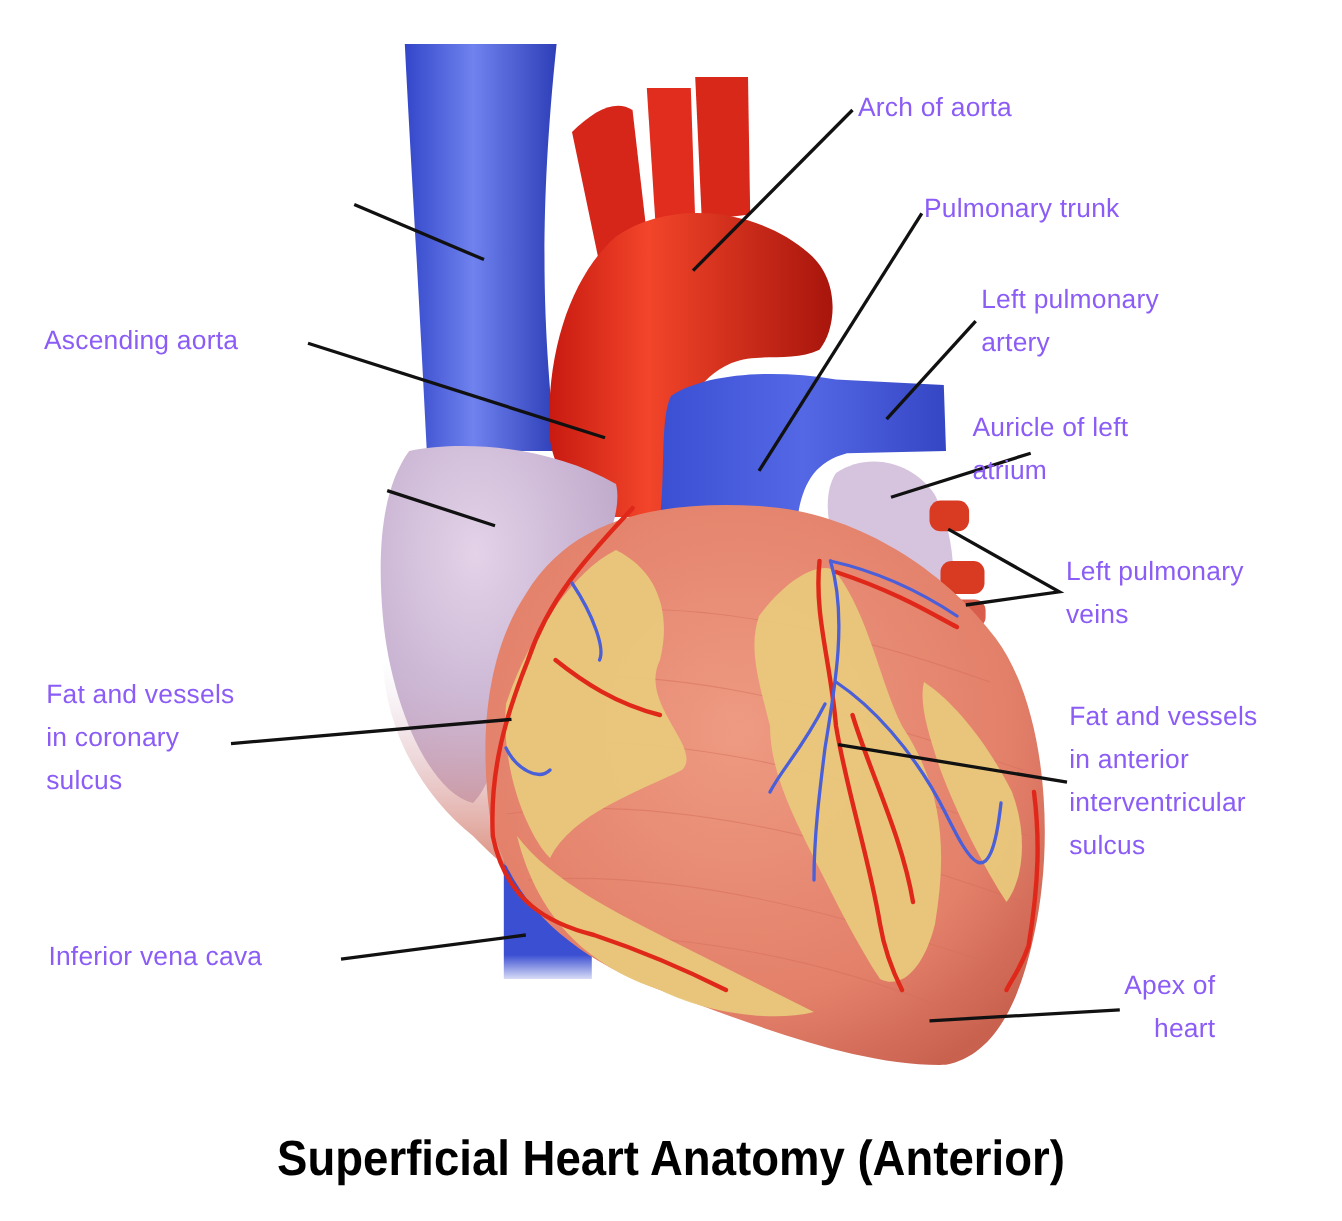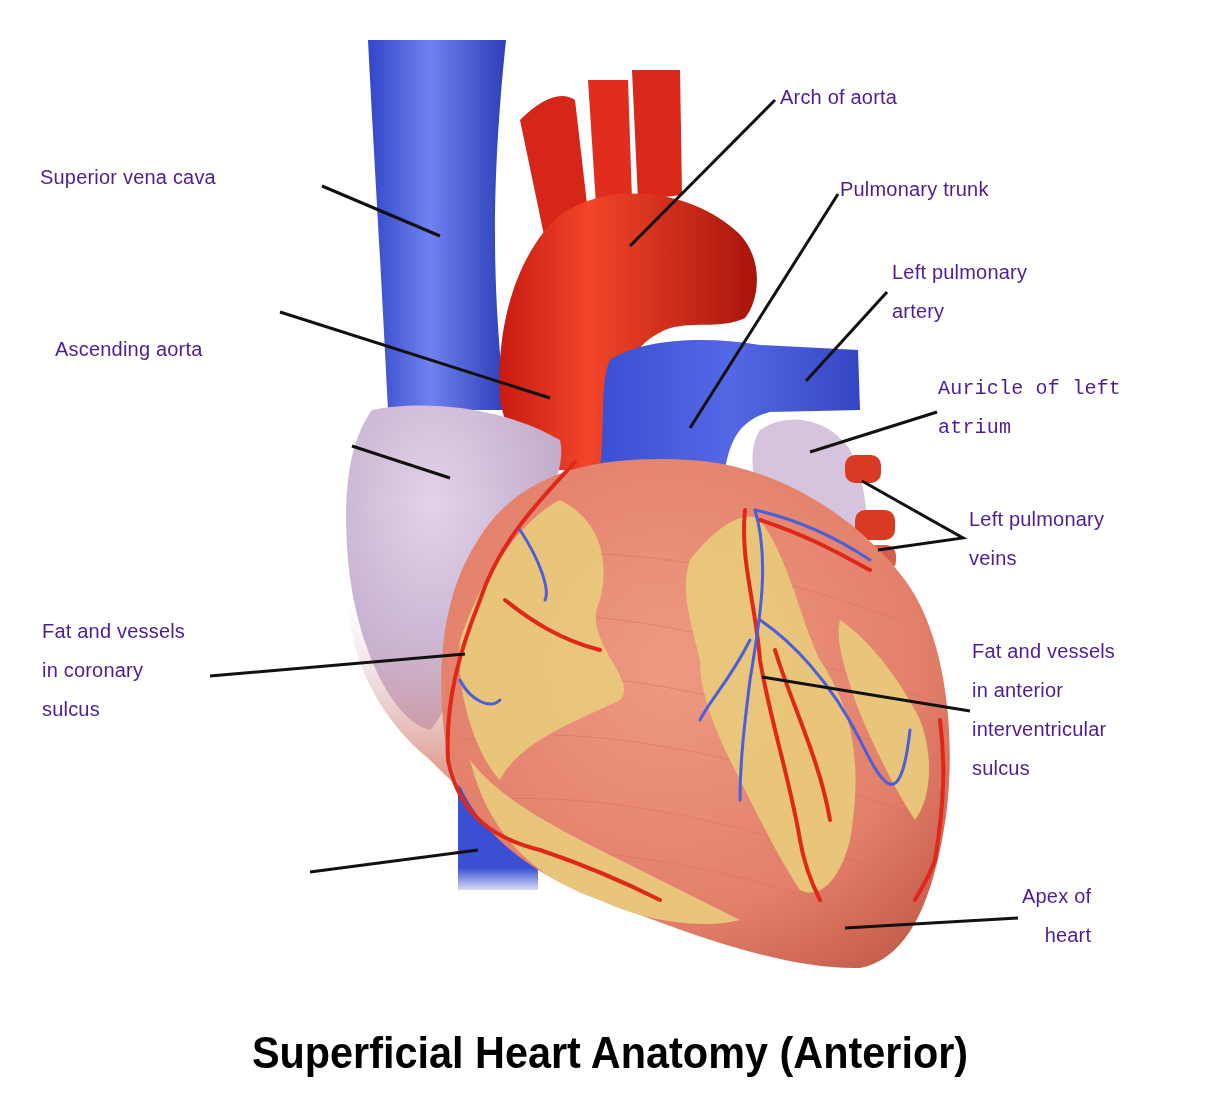--- a/index.html
+++ b/index.html
@@ -1,19 +1,19 @@
 <!DOCTYPE html>
 <html><head>
 <meta charset="utf-8">
 <style>
   html, body { margin:0; padding:0; background:#ffffff; }
   body { width:1220px; height:1110px; position:relative; overflow:hidden; font-family:"Liberation Sans", sans-serif; }
   .stage { position:absolute; left:0; top:0; width:1220px; height:1110px; }
   svg.art { position:absolute; left:0; top:0; }
-  .label { position:absolute; font-family:"Liberation Sans", sans-serif; font-size:20px; line-height:39px; color:#4c1d95; white-space:pre; letter-spacing:0.2px; }
+  .label { position:absolute; font-family:"Liberation Sans", sans-serif; font-size:24px; line-height:39px; color:#8b5cf6; white-space:pre; letter-spacing:0.2px; }
   .title { position:absolute; left:0; top:1027px; width:1220px; text-align:center; font-family:"Liberation Sans", sans-serif; font-weight:bold; font-size:45px; color:#000; transform:scaleX(0.92); transform-origin:center; }
 </style>
 </head>
 <body>
 
 <div class="stage">
 
   <svg class="art" width="1220" height="1110" viewBox="0 0 1220 1110">
     <defs>
       <linearGradient id="svcGrad" x1="0" y1="0" x2="1" y2="0">
@@ -127,31 +127,31 @@
       <line x1="775" y1="100" x2="630" y2="246"></line>
       <line x1="838" y1="194" x2="690" y2="428"></line>
       <line x1="887" y1="292" x2="806" y2="381"></line>
       <line x1="937" y1="412" x2="810" y2="452"></line>
       <polyline points="862,481 963,538 878,550"></polyline>
       <line x1="970" y1="711" x2="762" y2="677"></line>
       <line x1="1018" y1="918" x2="845" y2="928"></line>
     </g>
   </svg>
 
-  <div class="label" style="left:40px; top:158px;">Superior vena cava</div>
-  <div class="label" style="left:55px; top:290px;margin-top:40px;">Ascending aorta</div>
+  <div class="label" style="left:40px; top:290px;">Ascending aorta</div>
   <div class="label" style="left:42px; top:612px;">Fat and vessels
 in coronary
 sulcus</div>
+  <div class="label" style="left:44px; top:850px;">Inferior vena cava</div>
 
   <div class="label" style="left:780px; top:78px;">Arch of aorta</div>
   <div class="label" style="left:840px; top:170px;">Pulmonary trunk</div>
   <div class="label" style="left:892px; top:253px;">Left pulmonary
 artery</div>
-  <div class="label" style="left:938px; top:369px;font-family:Liberation Mono, monospace;">Auricle of left
+  <div class="label" style="left:884px; top:369px;">Auricle of left
 atrium</div>
   <div class="label" style="left:969px; top:500px;">Left pulmonary
 veins</div>
   <div class="label" style="left:972px; top:632px;">Fat and vessels
 in anterior
 interventricular
 sulcus</div>
   <div class="label" style="left:1022px; top:877px;text-align:right;">Apex of
 heart</div>
 

